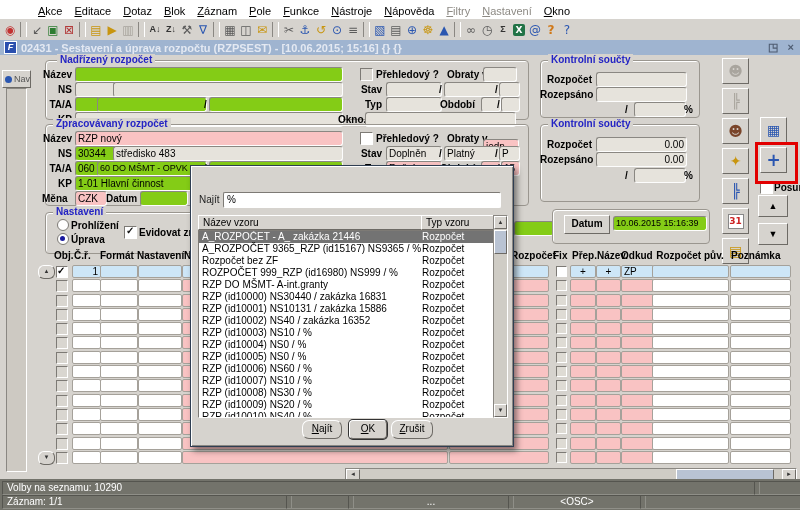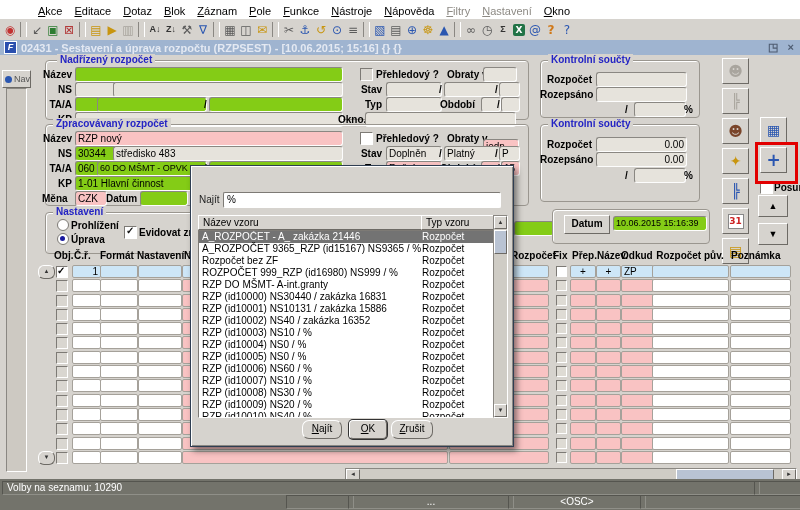--- a/index.html
+++ b/index.html
@@ -782,19 +782,20 @@
       <span class="vsb-arrow" style="bottom:0;">▼</span>
     </div>
     <div class="dbtn" style="left:111px;width:38px;">Najít</div>
     <div class="dbtn default" style="left:158px;width:36px;">OK</div>
     <div class="dbtn" style="left:200px;width:40px;">Zrušit</div>
   </div>
 
   <div id="statusbar">
     <div class="stseg" style="left:2px;top:2px;width:748px;">Volby na seznamu: 10290</div>
     <div class="stseg" style="left:754px;top:2px;width:40px;"></div>
+    <div class="stseg" style="left:2px;top:16px;width:280px;">Záznam: 1/1</div>
     <div class="stseg" style="left:286px;top:16px;width:58px;"></div>
     <div class="stseg" style="left:348px;top:16px;width:156px;text-align:center;">...</div>
     <div class="stseg" style="left:508px;top:16px;width:128px;text-align:center;">&lt;OSC&gt;</div>
     <div class="stseg" style="left:640px;top:16px;width:154px;"></div>
   </div>
 
 </div>
 
 </body></html>

